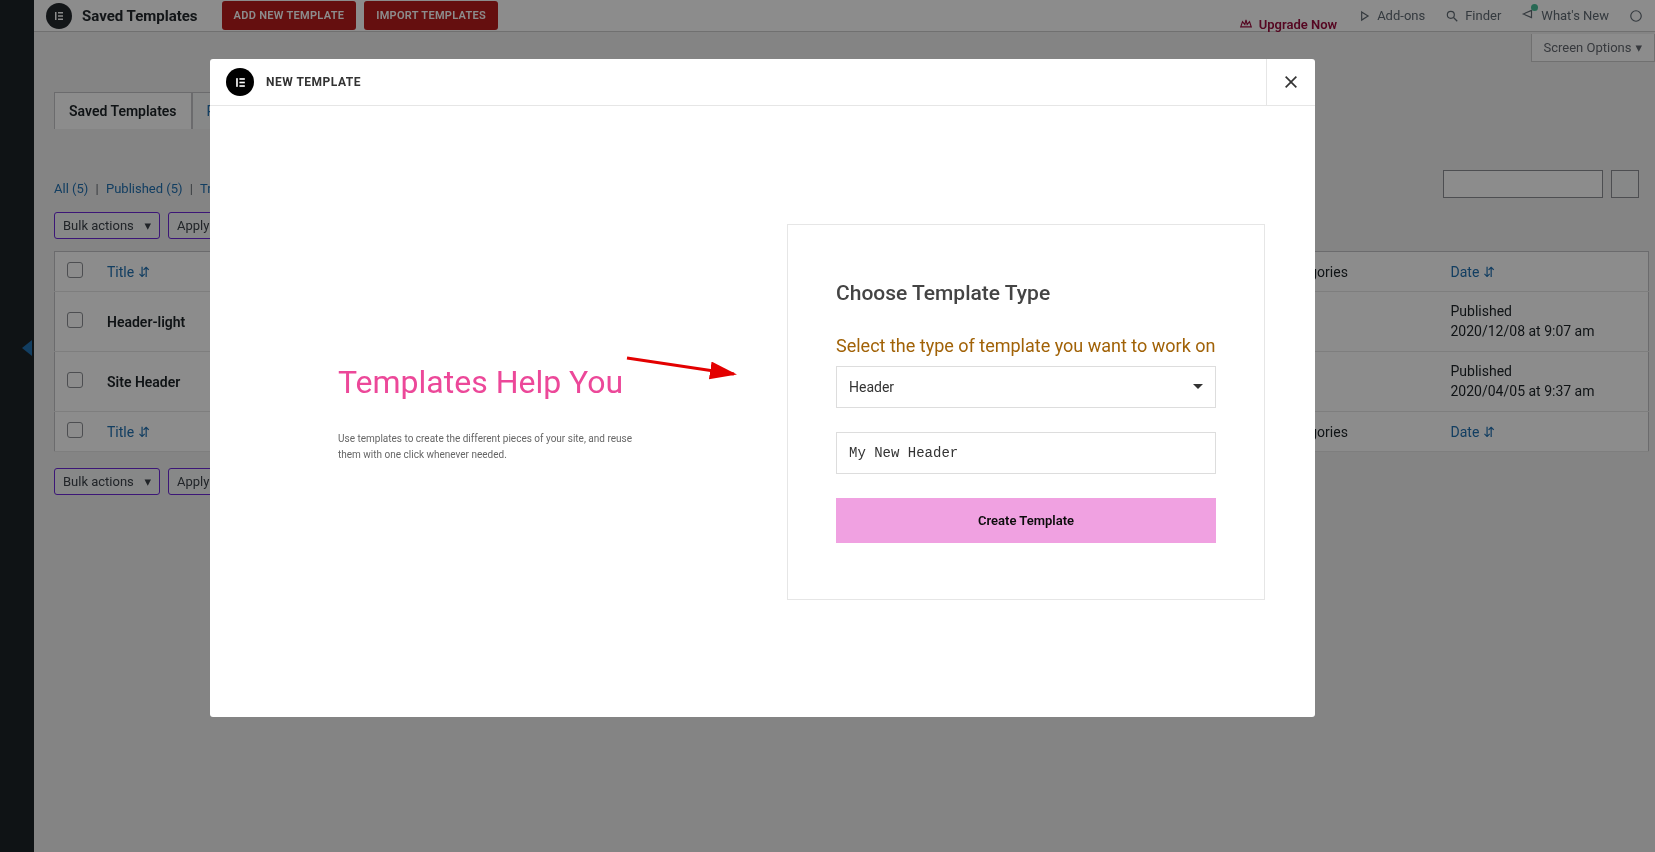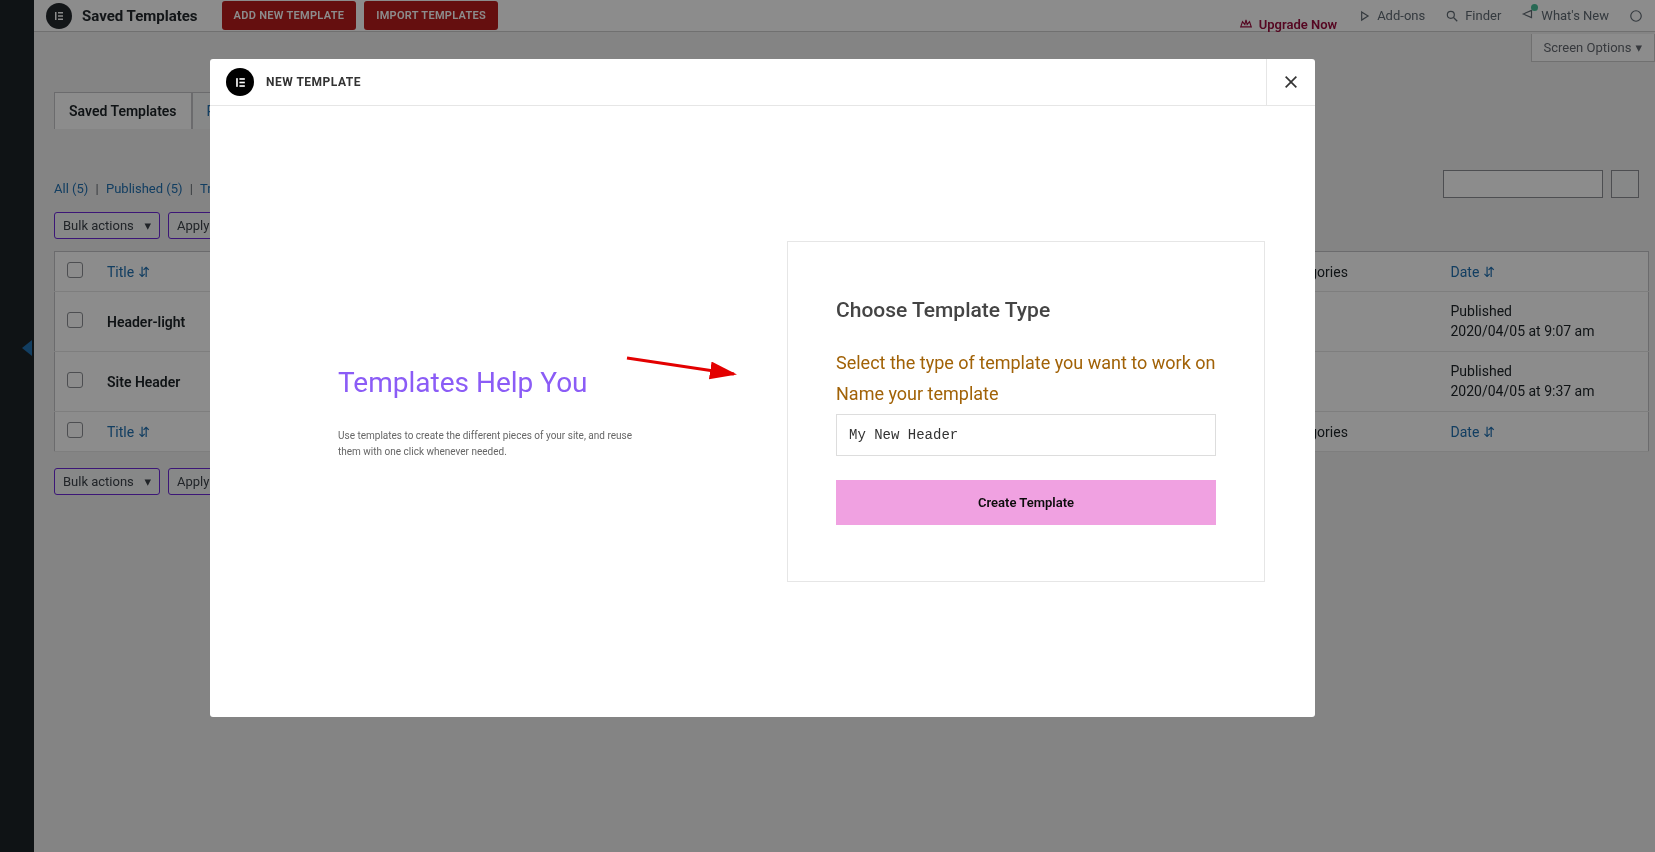--- a/index.html
+++ b/index.html
@@ -123,21 +123,21 @@
     font-size:12px; font-weight:700; letter-spacing:0.5px; margin-left:12px;
     color:#333;
   }
   .modal-head .close {
     margin-left:auto; font-size:20px; cursor:pointer; color:#333;
     border-left:1px solid #e6e6e6; padding-left:16px; height:100%;
     display:flex; align-items:center;
   }
   .modal-body { flex:1; display:flex; align-items:center; padding:40px 50px; position:relative; }
   .left-copy { flex:0 0 48%; padding-right:40px; padding-left:78px; }
-  .left-copy h2 { font-size:28px; font-weight:400; color:#8b5cf6; line-height:1.4;}
+  .left-copy h2 { font-size:32px; font-weight:400; color:#ec4899; line-height:1.4;}
   .left-copy h2 strong { font-weight:700; display:block; }
   .left-copy p { margin-top:26px; font-size:10px; color:#666; line-height:1.6; max-width:300px;}
   .form-card {
     border:1px solid #e6e6e6; padding:56px 48px;
     width:478px; margin-left:auto;
   }
   .form-card h3 { font-size:21px; font-weight:500; color:#444; margin-bottom:30px;}
   .form-card label { display:block; font-size:18px; color:#a16207; margin-bottom:10px; }
   .form-card .select-box, .form-card .input-box {
     width:100%; border:1px solid #ddd; padding:12px 12px; font-size:14px;
@@ -261,21 +261,21 @@
           </th>
       </tr>
     </thead>
     <tbody>
       <tr>
         <td><span class="chk"></span></td>
         <td class="link-cell">Header-light</td>
         <td></td>
         <td class="date-cell">
           <span>Published</span><br>
-          <span>2020/04/05 at 9:07 am</span>
+          <span>2020/12/08 at 9:07 am</span>
         </td>
       </tr>
       <tr>
         <td><span class="chk"></span></td>
         <td class="link-cell">Site Header</td>
         <td></td>
         <td class="date-cell">
           <span>Published</span><br>
           <span>2020/04/05 at 9:37 am</span>
         </td>
@@ -333,21 +333,24 @@
   <div class="modal-body">
     <div class="left-copy">
       <h2>
         <span>Templates Help You</span>
       </h2>
       <p>Use templates to create the different pieces of your site, and reuse them with one click whenever needed.</p>
     </div>
     <div class="form-card">
       <h3>Choose Template Type</h3>
       <label>Select the type of template you want to work on</label>
-      <label>Name your template</label>
+      <div class="select-box">
+        <span>Header</span>
+        <span class="caret"></span>
+      </div>
       <div class="input-box">
         <input type="text" value="My New Header" style="">
       </div>
       <div class="create-btn">Create Template</div>
     </div>
   </div>
 </div>
 
 <svg class="arrow-annot" width="130" height="40">
   <defs>

